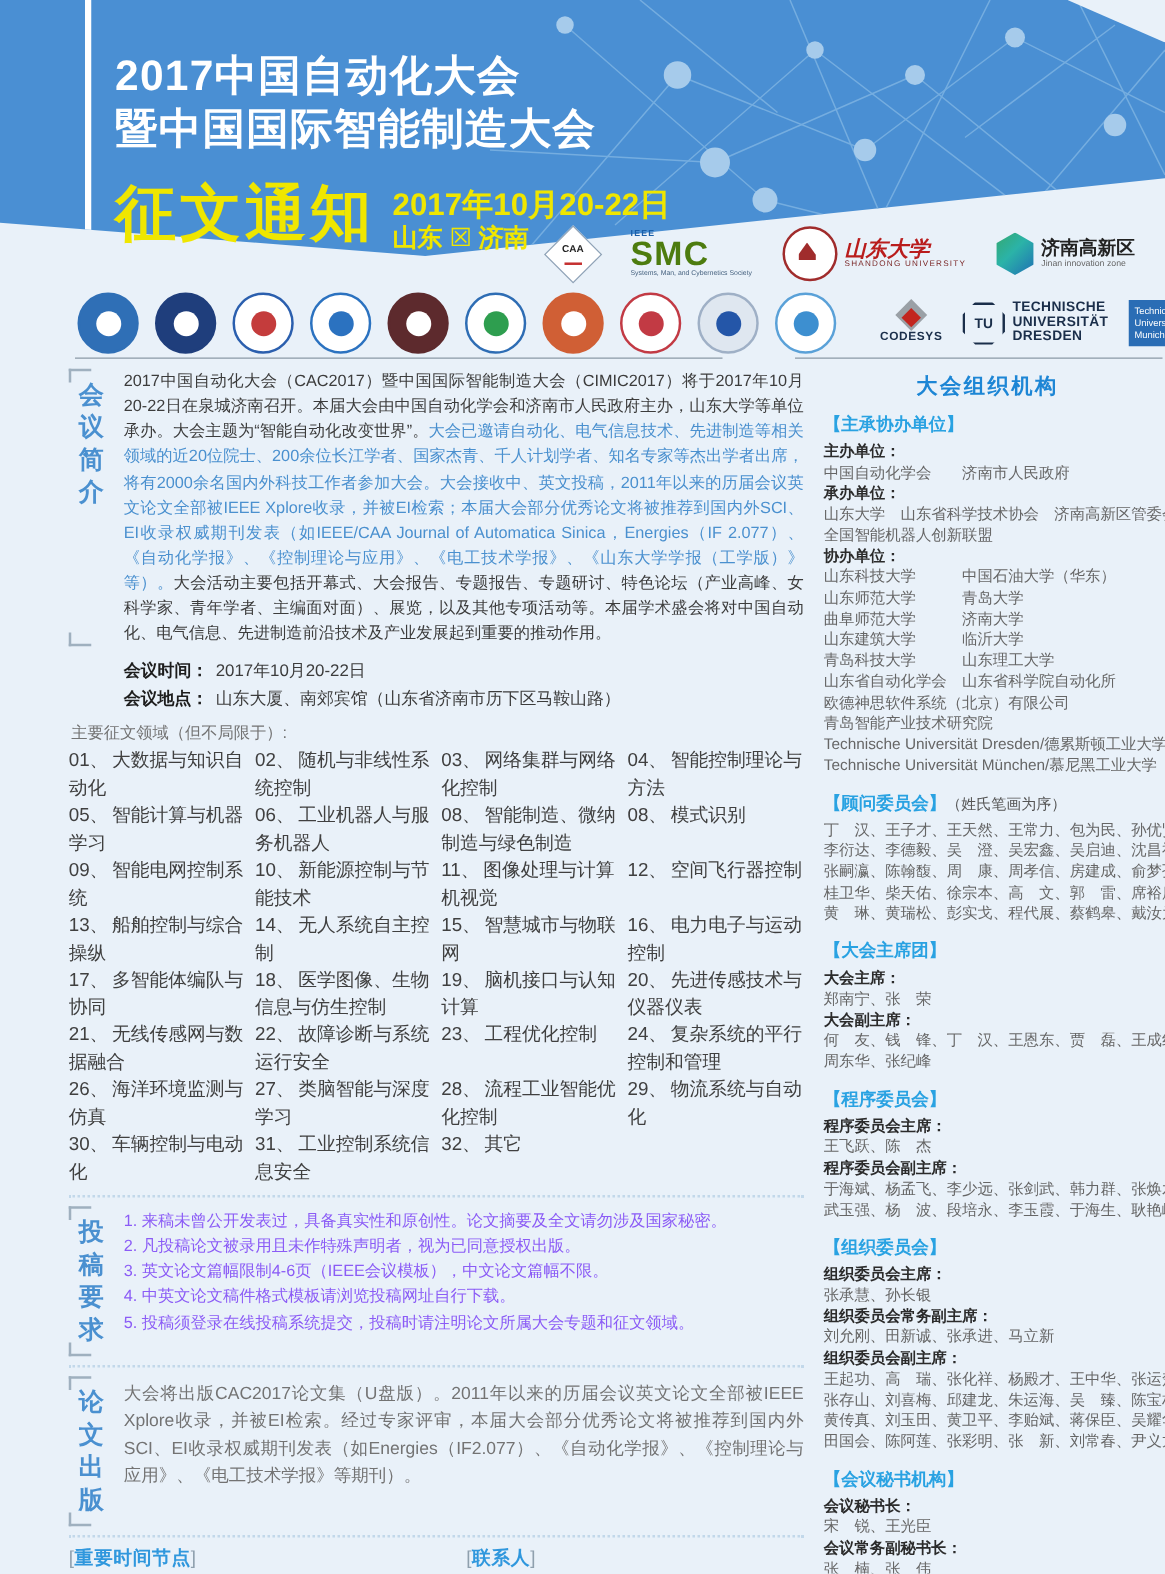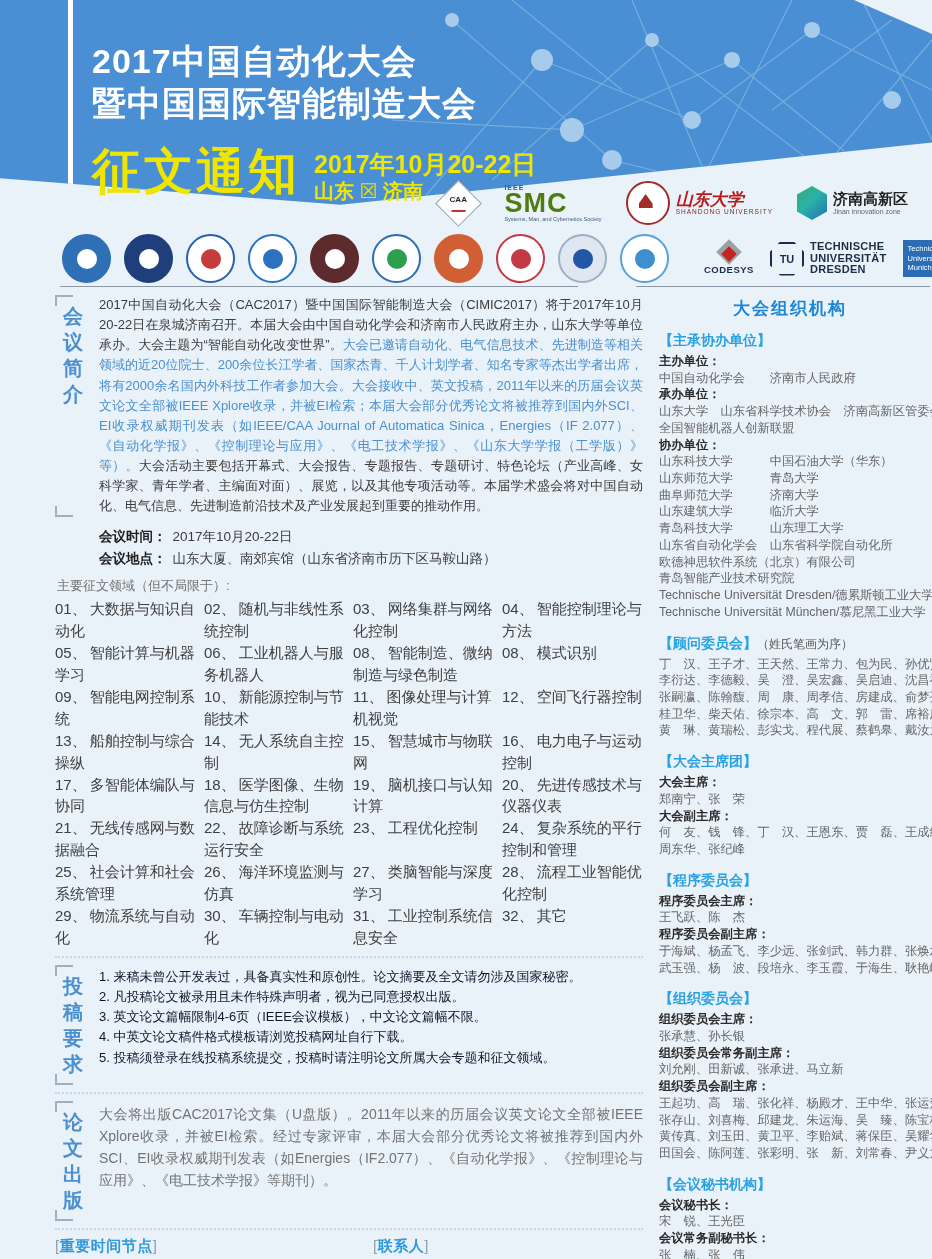--- a/index.html
+++ b/index.html
@@ -88,21 +88,21 @@
   .meta-val{color:#3c3c3c;}
 
   .topics-h{color:#737373;font-weight:normal;font-size:13px;margin:6px 0 3px 2px;}
   .topics-grid{display:grid;grid-template-columns:1fr 1fr 1fr 1fr;font-size:15px;color:#404040;column-gap:8px;}
   .topic-item{line-height:1.46;}
   .tno{margin-right:3px;}
 
   .dotsep{border-top:2px dotted #c2d8ea;margin:7px 0;}
 
   .req-list{flex:1;font-size:13px;padding-top:2px;}
-  .req-item{line-height:1.56;color:#0f172a;}
+  .req-item{line-height:1.56;color:#8b5cf6;}
 
   .pub-p{flex:1;font-size:14px;line-height:1.58;text-align:justify;color:#737373;padding-top:2px;}
 
   .bhead{font-size:15px;font-weight:bold;color:#2f97dd;margin-bottom:5px;letter-spacing:.5px;}
   .bracket{color:#8fa0ae;font-weight:normal;font-size:15px;}
   .dc{display:flex;}
   .dates{width:318px;flex:0 0 auto;}
   .drow{display:flex;font-size:16px;line-height:1.66;}
   .dlabel{width:152px;color:#b5413e;flex:0 0 auto;}
   .dval{color:#3c3c3c;}
@@ -302,21 +302,20 @@
           <div class="topic-item"><span class="tno">15、</span><span>智慧城市与物联网</span></div>
           <div class="topic-item"><span class="tno">16、</span><span>电力电子与运动控制</span></div>
           <div class="topic-item"><span class="tno">17、</span><span>多智能体编队与协同</span></div>
           <div class="topic-item"><span class="tno">18、</span><span>医学图像、生物信息与仿生控制</span></div>
           <div class="topic-item"><span class="tno">19、</span><span>脑机接口与认知计算</span></div>
           <div class="topic-item"><span class="tno">20、</span><span>先进传感技术与仪器仪表</span></div>
           <div class="topic-item"><span class="tno">21、</span><span>无线传感网与数据融合</span></div>
           <div class="topic-item"><span class="tno">22、</span><span>故障诊断与系统运行安全</span></div>
           <div class="topic-item"><span class="tno">23、</span><span>工程优化控制</span></div>
           <div class="topic-item"><span class="tno">24、</span><span>复杂系统的平行控制和管理</span></div>
-          <div class="topic-item"><span class="tno">25、</span><span>社会计算和社会系统管理</span></div>
           <div class="topic-item"><span class="tno">26、</span><span>海洋环境监测与仿真</span></div>
           <div class="topic-item"><span class="tno">27、</span><span>类脑智能与深度学习</span></div>
           <div class="topic-item"><span class="tno">28、</span><span>流程工业智能优化控制</span></div>
           <div class="topic-item"><span class="tno">29、</span><span>物流系统与自动化</span></div>
           <div class="topic-item"><span class="tno">30、</span><span>车辆控制与电动化</span></div>
           <div class="topic-item"><span class="tno">31、</span><span>工业控制系统信息安全</span></div>
           <div class="topic-item"><span class="tno">32、</span><span>其它</span></div>
         </div>
 
       <div class="dotsep"></div>

